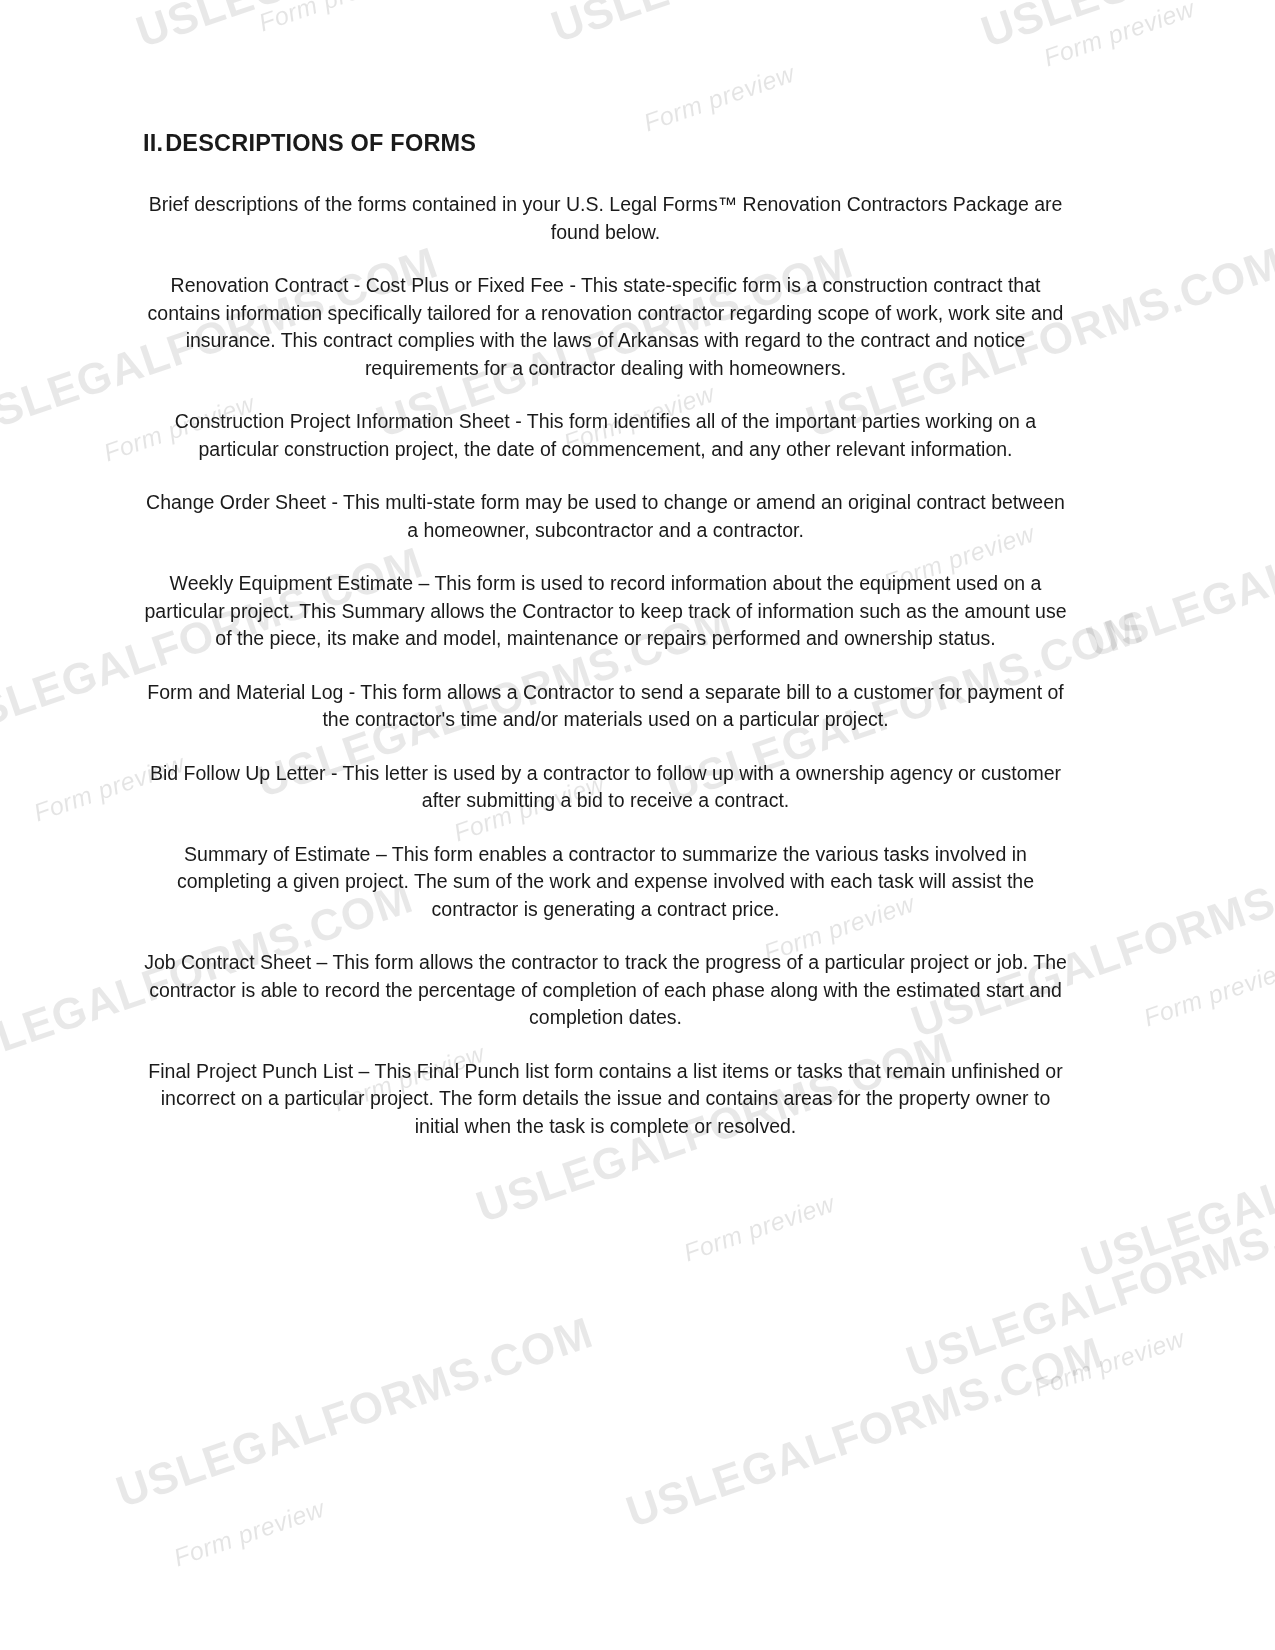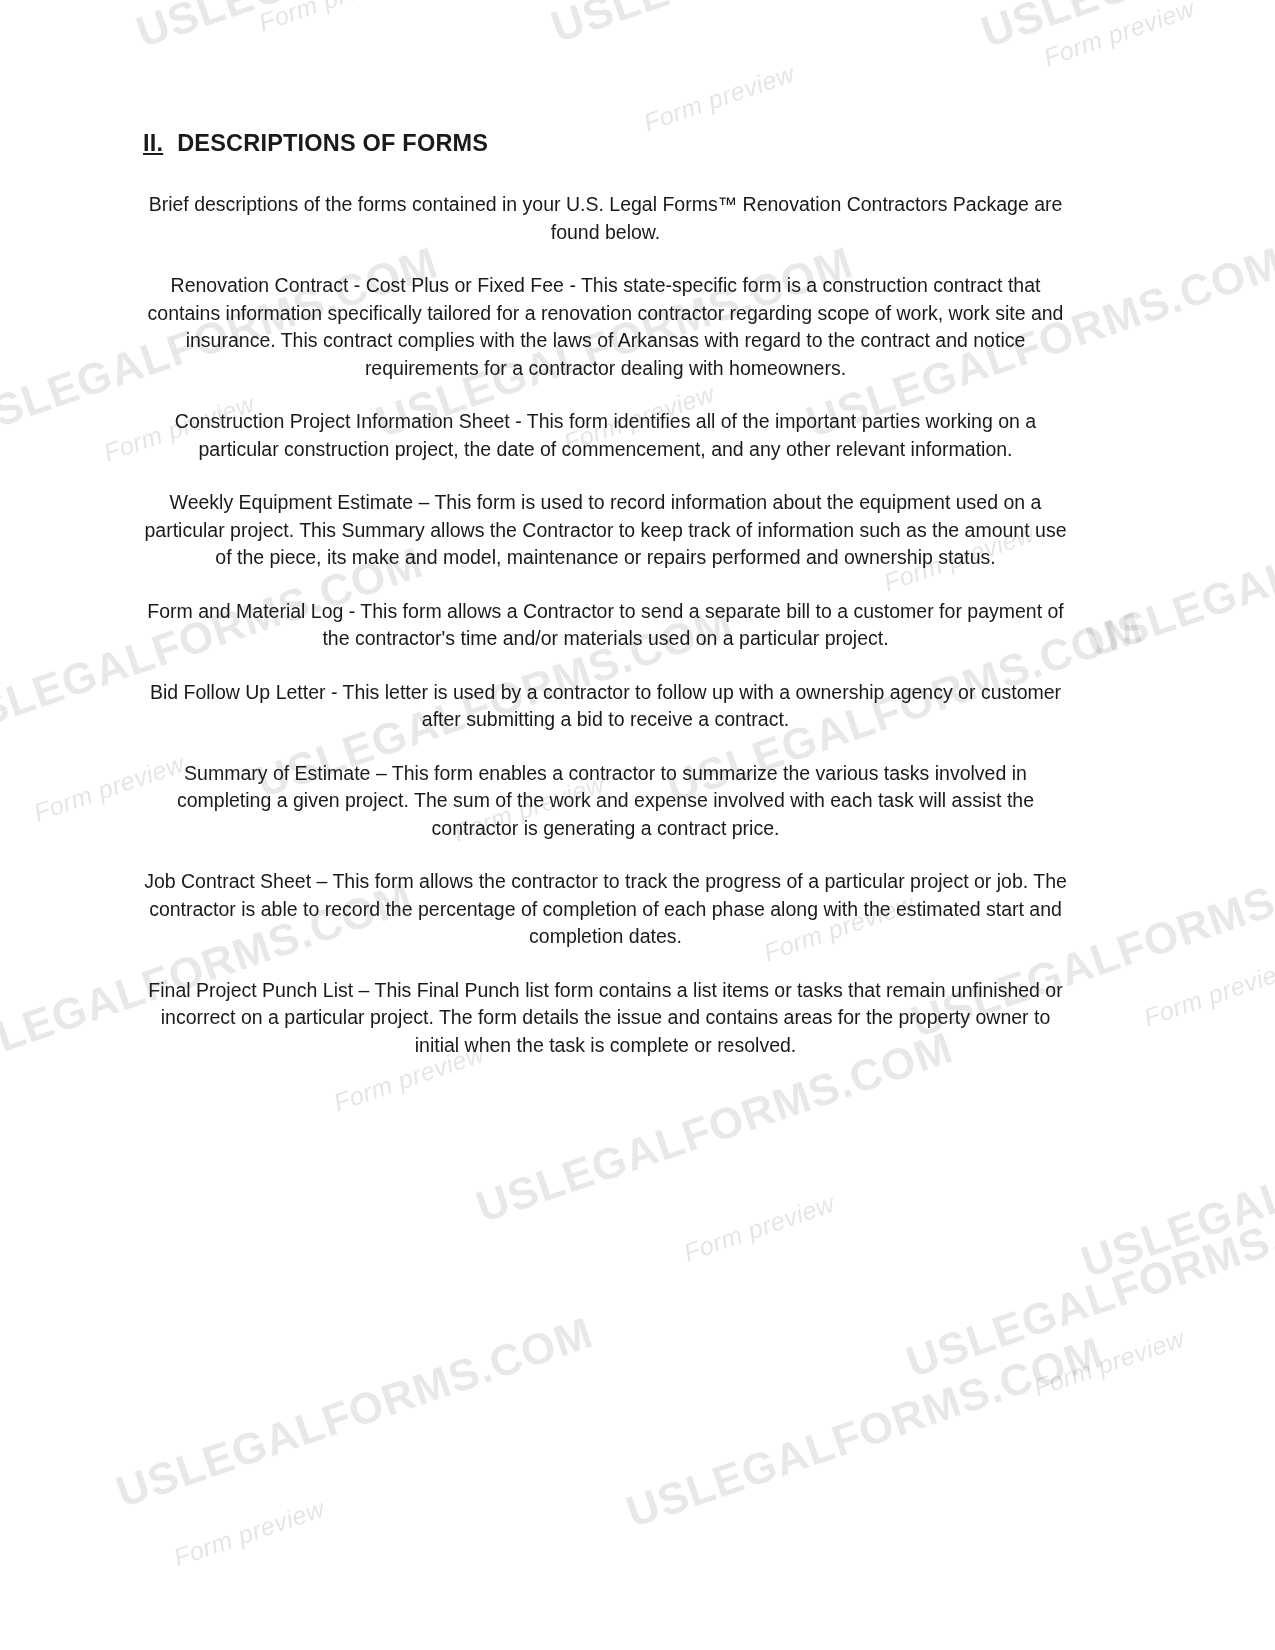--- a/index.html
+++ b/index.html
@@ -54,22 +54,21 @@
     padding: 130px 140px 0 143px;
     box-sizing: border-box;
   }
   h1.doc-title {
     font-size: 23.5px;
     font-weight: bold;
     margin: 0 0 34px 0;
     letter-spacing: 0.2px;
   }
   h1.doc-title .num {
-    margin-right: 14px;
-    text-decoration: underline;
+    margin-right: 2px;
   }
   p.para {
     font-size: 19.5px;
     line-height: 27.5px;
     margin: 12px 0 26px 0;
     max-width: 925px;
     text-align: center;
   }
   p.para .term {
   }
@@ -114,20 +113,21 @@
 <div id="page">
   <h1 class="doc-title">
     <span class="num">II.</span><span>DESCRIPTIONS OF FORMS</span>
   </h1>
 
   <p class="para">Brief descriptions of the forms contained in your U.S. Legal Forms™ Renovation Contractors Package are found below.</p>
 
   <div id="entries">
       <p class="para"><span class="term">Renovation Contract - Cost Plus or Fixed Fee</span><span> - This state-specific form is a construction contract that contains information specifically tailored for a renovation contractor regarding scope of work, work site and insurance.  This contract complies with the laws of Arkansas with regard to the contract and notice requirements for a contractor dealing with homeowners.</span></p>
       <p class="para"><span class="term">Construction Project Information Sheet</span><span> - This form identifies all of the important parties working on a particular construction project, the date of commencement, and any other relevant information.</span></p>
+      <p class="para"><span class="term">Change Order Sheet</span><span> - This multi-state form may be used to change or amend an original contract between a homeowner, subcontractor and a contractor.</span></p>
       <p class="para"><span class="term">Weekly Equipment Estimate</span><span> – This form is used to record information about the equipment used on a particular project.  This Summary allows the Contractor to keep track of information such as the amount use of the piece, its make and model, maintenance or repairs performed and ownership status.</span></p>
       <p class="para"><span class="term">Form and Material Log</span><span> - This form allows a Contractor to send a separate bill to a customer for payment of the contractor's time and/or materials used on a particular project.</span></p>
       <p class="para"><span class="term">Bid Follow Up Letter </span><span>- This letter is used by a contractor to follow up with a ownership agency or customer after submitting a bid to receive a contract.</span></p>
       <p class="para"><span class="term">Summary of Estimate</span><span> – This form enables a contractor to summarize the various tasks involved in completing a given project.  The sum of the work and expense involved with each task will assist the contractor is generating a contract price.</span></p>
       <p class="para"><span class="term">Job Contract Sheet</span><span> – This form allows the contractor to track the progress of a particular project or job.  The contractor is able to record the percentage of completion of each phase along with the estimated start and completion dates.</span></p>
       <p class="para"><span class="term">Final Project Punch List</span><span> – This Final Punch list form contains a list items or tasks that remain unfinished or incorrect on a particular project.  The form details the issue and contains areas for the property owner to initial when the task is complete or resolved.</span></p>
     </div>
 </div>
 
 </body></html>

